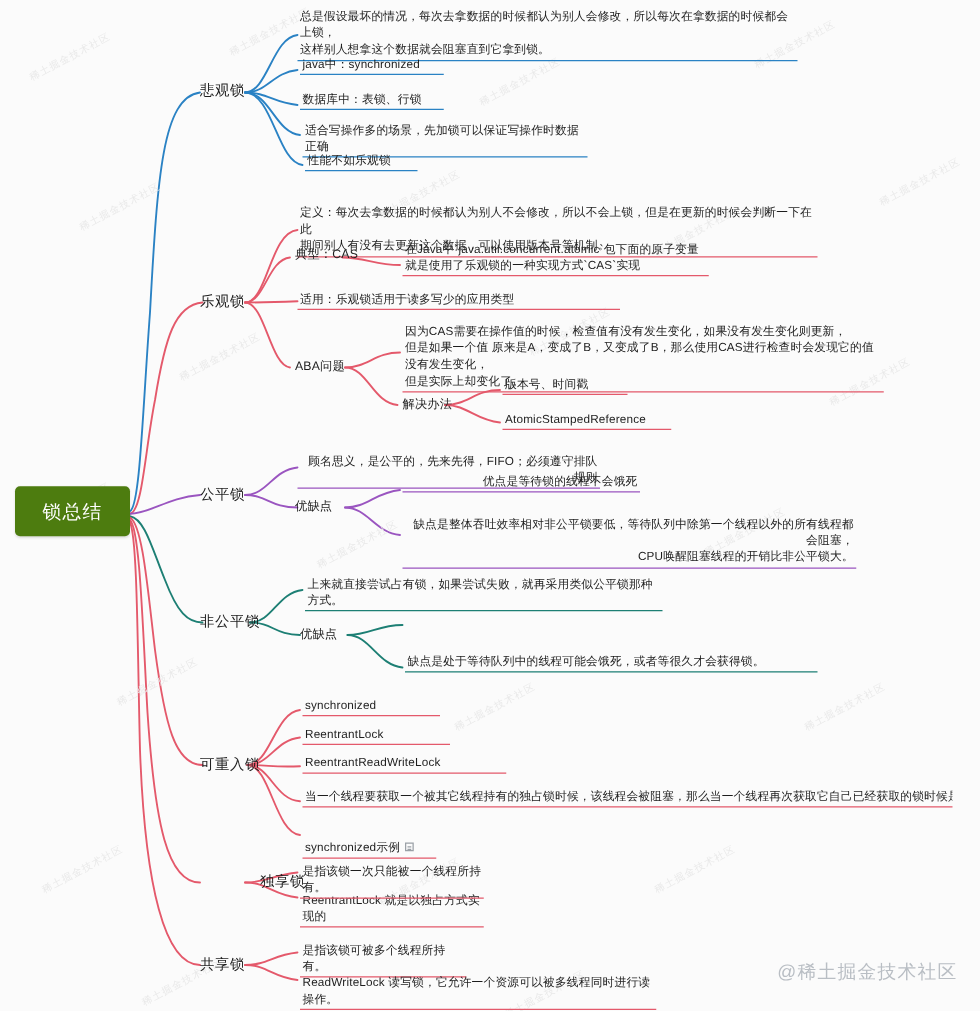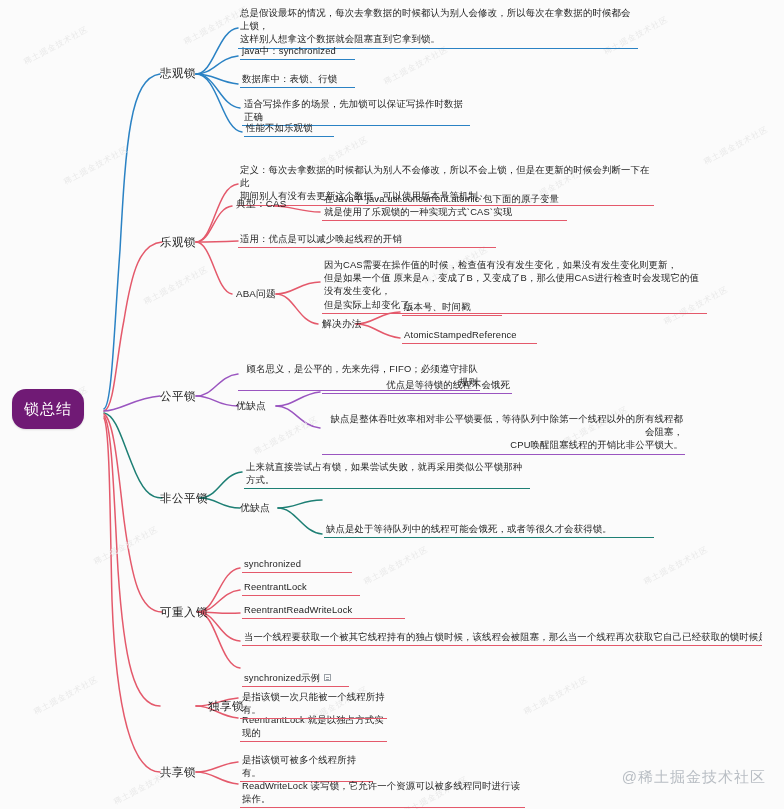--- a/index.html
+++ b/index.html
@@ -42,24 +42,24 @@
     letter-spacing: 1px;
     white-space: nowrap;
     user-select: none;
   }
 
   
   #root-node {
     position: absolute;
     left: 12px;
     top: 389px;
-    width: 72px;
+    width: 92px;
     height: 40px;
-    background: #701a75;
-    border-radius: 14px;
+    background: #4d7c0f;
+    border-radius: 4px;
     color: #ffffff;
     font-size: 15px;
     display: flex;
     align-items: center;
     justify-content: center;
     letter-spacing: 1px;
     box-shadow: 0 1px 2px rgba(0,0,0,0.12);
   }
 
   
@@ -203,21 +203,21 @@
   <div class="leaf u-blue" style="left:242px; top:97px; width:228px;">适合写操作多的场景，先加锁可以保证写操作时数据正确</div>
   <div class="leaf u-blue" style="left:244px; top:121px; width:90px;">性能不如乐观锁</div>
 
   <div class="branch-label" style="left:160px; top:235px;">乐观锁</div>
 
   <div class="leaf u-red" style="left:238px; top:163px; width:416px;">定义：每次去拿数据的时候都认为别人不会修改，所以不会上锁，但是在更新的时候会判断一下在此
 期间别人有没有去更新这个数据，可以使用版本号等机制。</div>
   <div class="leaf mid" style="left:234px; top:197px; width:80px;">典型：CAS</div>
   <div class="leaf u-red" style="left:322px; top:192px; width:245px;">在Java中`java.util.concurrent.atomic`包下面的原子变量
 就是使用了乐观锁的一种实现方式`CAS`实现</div>
-  <div class="leaf u-red" style="left:238px; top:232px; width:258px;">适用：优点是可以减少唤起线程的开销</div>
+  <div class="leaf u-red" style="left:238px; top:232px; width:258px;">适用：乐观锁适用于读多写少的应用类型</div>
   <div class="leaf mid" style="left:234px; top:287px; width:70px;">ABA问题</div>
   <div class="leaf u-red" style="left:322px; top:258px; width:385px;">因为CAS需要在操作值的时候，检查值有没有发生变化，如果没有发生变化则更新，
 但是如果一个值 原来是A，变成了B，又变成了B，那么使用CAS进行检查时会发现它的值没有发生变化，
 但是实际上却变化了。</div>
   <div class="leaf mid" style="left:320px; top:317px; width:70px;">解决办法</div>
   <div class="leaf u-red" style="left:402px; top:300px; width:100px;">版本号、时间戳</div>
   <div class="leaf u-red" style="left:402px; top:328px; width:135px;">AtomicStampedReference</div>
 
   <div class="branch-label" style="left:160px; top:389px;">公平锁</div>
 

